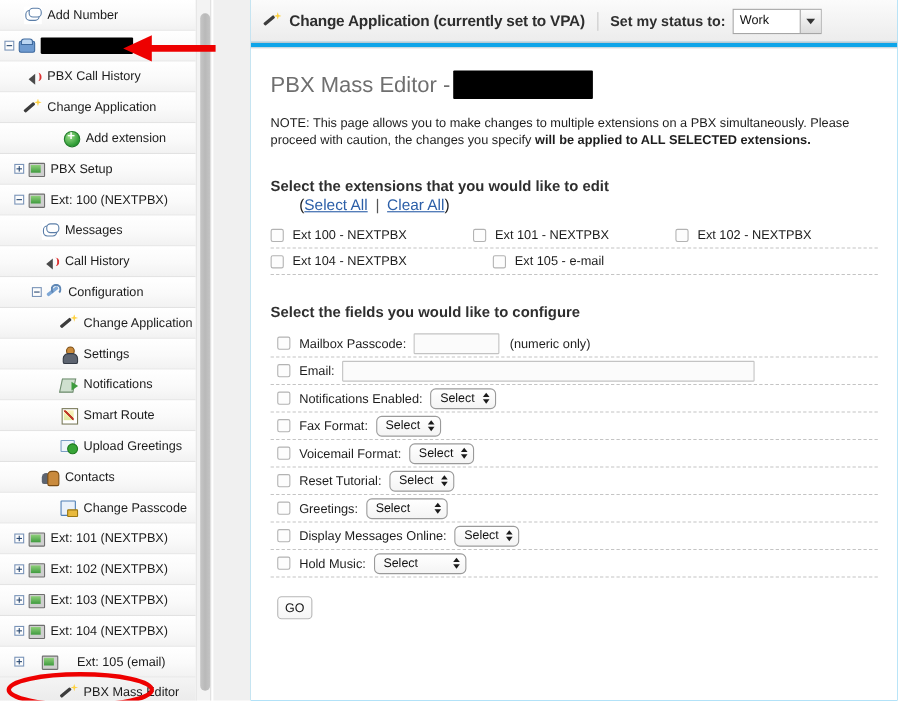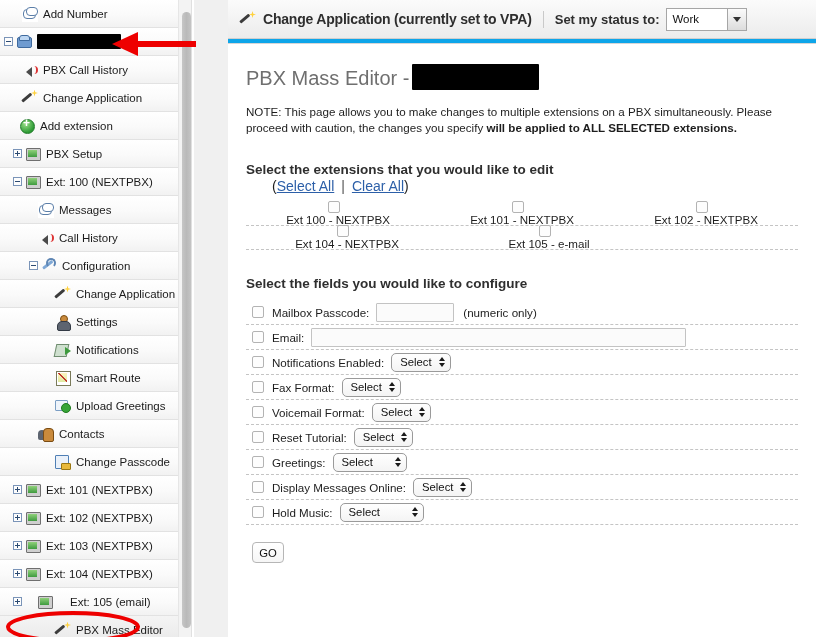--- a/index.html
+++ b/index.html
@@ -295,21 +295,21 @@
   }
   .ext-row {
     display: flex;
     height: 24px;
     align-items: center;
     border-bottom: 1px dashed #c4c4c4;
   }
   .ext-cell {
     width: 202px;
     display: flex; align-items: center;
-    font-size: 11.6px; color: #1d1d1d; flex-direction: column;
+    font-size: 11.6px; color: #1d1d1d;
   }
   .cb {
     width: 12px; height: 12px;
     border: 1px solid #b3b3b3;
     border-radius: 2px;
     background: #fdfdfd;
     margin-right: 8px;
     flex: 0 0 12px;
     cursor: pointer;
   }
@@ -390,21 +390,21 @@
         <span class="redact" style="width: 84px;"></span>
       </div>
       <div class="nav-item" style="padding-left: 22px;">
         <span class="ico ic-speaker"></span>
         <span class="lbl">PBX Call History</span>
       </div>
       <div class="nav-item" style="padding-left: 22px;">
         <span class="ico ic-wand"></span>
         <span class="lbl">Change Application</span>
       </div>
-      <div class="nav-item" style="padding-left: 19px;">
+      <div class="nav-item" style="padding-left: 30px; justify-content: center;">
         <span class="ico ic-plusgreen"></span>
         <span class="lbl">Add extension</span>
       </div>
       <div class="nav-item" style="padding-left: 13px;">
         <span class="twisty plus"></span>
         <span class="ico ic-monitor"></span>
         <span class="lbl">PBX Setup</span>
       </div>
       <div class="nav-item" style="padding-left: 13px;">
         <span class="twisty"></span>

